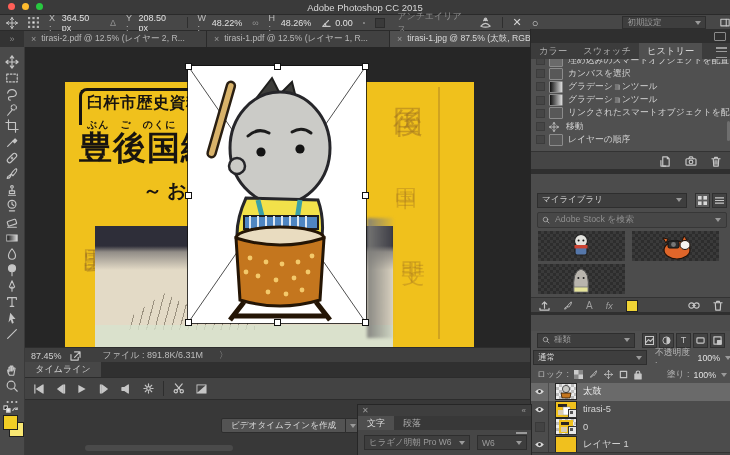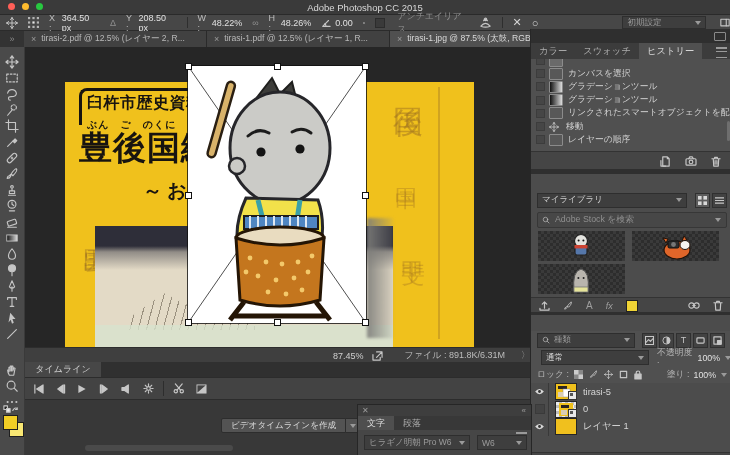--- a/index.html
+++ b/index.html
@@ -58,21 +58,21 @@
        background:repeating-linear-gradient(105deg, rgba(60,50,35,.8) 0 1px, transparent 1px 8px);
        clip-path:polygon(0 80%,30% 20%,55% 55%,75% 10%,100% 70%,100% 100%,0 100%);}
   #map .shore{position:absolute;left:0;bottom:0;width:100%;height:22px;background:rgba(215,226,205,.8);}
   #map .graycol{position:absolute;left:272px;top:-8px;width:26px;height:120px;
        background:linear-gradient(to right, rgba(125,125,122,.9), rgba(150,150,146,.15));filter:blur(1.5px);}
   
   #xform{left:163px;top:19px;width:178px;height:257px;background:#ffffff;outline:1px solid rgba(15,15,15,.8);}
   .handle{position:absolute;width:5px;height:5px;background:#fff;border:1px solid #111;}
 
   
-  #statusbar{left:25px;top:347px;width:505px;height:15px;background:#3f3f3f;border-top:1px solid #2d2d2d;font-size:9px;justify-content:flex-end;}
+  #statusbar{left:25px;top:347px;width:505px;height:15px;background:#3f3f3f;border-top:1px solid #2d2d2d;font-size:9px;}
   
   #timeline{left:25px;top:362px;width:505px;height:93px;background:#383838;}
   #tl-tab{position:absolute;left:0;top:0;width:76px;height:15px;background:#474747;color:#d2d2d2;
           font-size:9px;display:flex;align-items:center;justify-content:center;}
   #tl-head{position:absolute;left:0;top:0;width:505px;height:15px;background:#303030;}
   #tl-controls{position:absolute;left:0;top:15px;width:505px;height:21px;background:#434343;
           border-top:1px solid #2c2c2c;border-bottom:1px solid #2c2c2c;display:flex;align-items:center;}
   .tlc{width:22px;display:flex;justify-content:center;}
   .tldiv{width:1px;height:15px;background:#2d2d2d;margin:0 4px;}
   #tl-btn{position:absolute;left:196px;top:56px;height:15px;display:flex;}
@@ -546,20 +546,21 @@
       <span class="ptab active">
           <span>ヒストリー</span>
         </span>
       <span class="pmenu" style="top:4px;"></span>
     </div>
     <div class="abs" style="left:0;top:30px;width:200px;height:92px;background:#505050;overflow:hidden;">
       <div style="transform:translateY(-5px);">
         <div class="hrow">
             <span class="hcheck"></span>
             <span class="hico"></span>
+            <span>埋め込みのスマートオブジェクトを配置</span>
           </div>
         <div class="hrow">
             <span class="hcheck"></span>
             <span class="hico page"></span>
             <span>カンバスを選択</span>
           </div>
         <div class="hrow">
             <span class="hcheck"></span>
             <span class="hico grad"></span>
             <span>グラデーションツール</span>
@@ -737,21 +738,21 @@
           </svg>
         </span>
       <span class="minibtn">
           <svg width="9" height="9" viewBox="0 0 10 10" class="ico" stroke-width="1">
             <rect x="1" y="1" width="8" height="8"></rect>
             <rect x="5" y="5" width="4" height="4" fill="#c6c6c6"></rect>
           </svg>
         </span>
     </div>
     <div class="abs flex" style="left:0;top:320px;width:200px;height:17px;background:#505050;">
-      <span class="fieldbox" style="margin-left:10px;width:108px;height:13px;justify-content:space-between;color:#d2d2d2;">
+      <span class="fieldbox" style="margin-left:2px;width:108px;height:13px;justify-content:space-between;color:#d2d2d2;">
         <span>通常</span>
           <span class="chev"></span>
       </span>
       <span style="margin-left:8px;font-size:8.8px;color:#b5b5b5;">不透明度 :</span>
       <span style="margin-left:4px;font-size:8.8px;color:#e0e0e0;">100%</span>
       <span class="chev"></span>
     </div>
     <div class="abs flex" style="left:0;top:337px;width:200px;height:17px;background:#505050;">
       <span style="margin-left:6px;font-size:8.8px;color:#b5b5b5;">ロック :</span>
       <span style="margin-left:5px;">
@@ -780,20 +781,35 @@
           <svg width="8" height="10" viewBox="0 0 9 11" class="ico" stroke-width="1.1">
             <rect x="1" y="4.5" width="7" height="5.5" fill="#c6c6c6"></rect>
             <path d="M2.5 4.5V3a2 2 0 0 1 4 0v1.5"></path>
           </svg>
         </span>
       <span style="margin-left:auto;font-size:8.8px;color:#b5b5b5;">塗り :</span>
       <span style="margin-left:4px;font-size:8.8px;color:#e0e0e0;">100%</span>
       <span class="chev" style="margin-right:4px;"></span>
     </div>
     <div class="abs" style="left:0;top:354px;width:200px;height:69px;background:#4c4c4c;">
+      <div class="lrow selected">
+        <span class="eyecol">
+            <svg width="11" height="7" viewBox="0 0 12 8">
+              <path d="M1 4q5-6 10 0-5 6-10 0z" fill="#d8d8d8"></path>
+              <circle cx="6" cy="4" r="1.6" fill="#333"></circle>
+            </svg>
+          </span>
+        <span class="lthumb checklight">
+            <svg width="20" height="15" viewBox="0 0 20 15">
+              <circle cx="10" cy="5" r="3.6" fill="#c8c8c4" stroke="#333" stroke-width=".8"></circle>
+              <path d="M5 9h10l-1 5H6z" fill="#c4761e" stroke="#241505" stroke-width=".8"></path>
+            </svg>
+          </span>
+        <span style="margin-left:6px;">太鼓</span>
+      </div>
       <div class="lrow">
         <span class="eyecol">
             <svg width="11" height="7" viewBox="0 0 12 8">
               <path d="M1 4q5-6 10 0-5 6-10 0z" fill="#d8d8d8"></path>
               <circle cx="6" cy="4" r="1.6" fill="#333"></circle>
             </svg>
           </span>
         <span class="lthumb checklight">
             <svg width="20" height="15" viewBox="0 0 20 15">
               <rect x="0" y="0" width="20" height="15" fill="#f0c11c"></rect>

